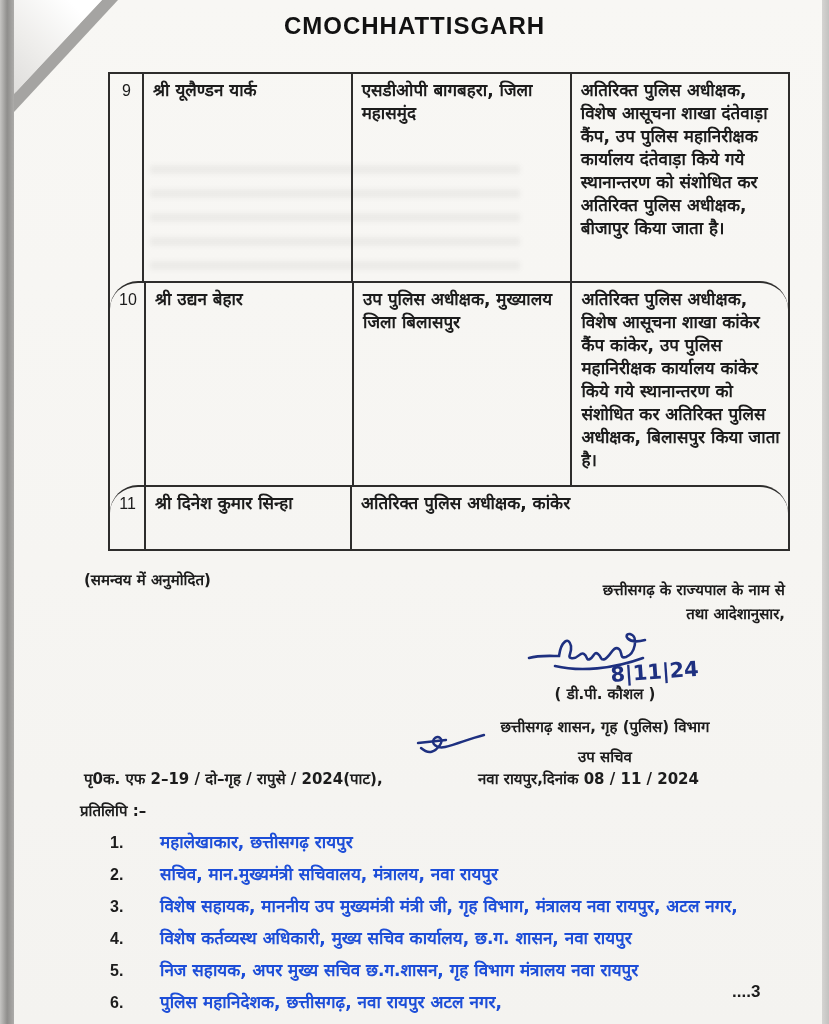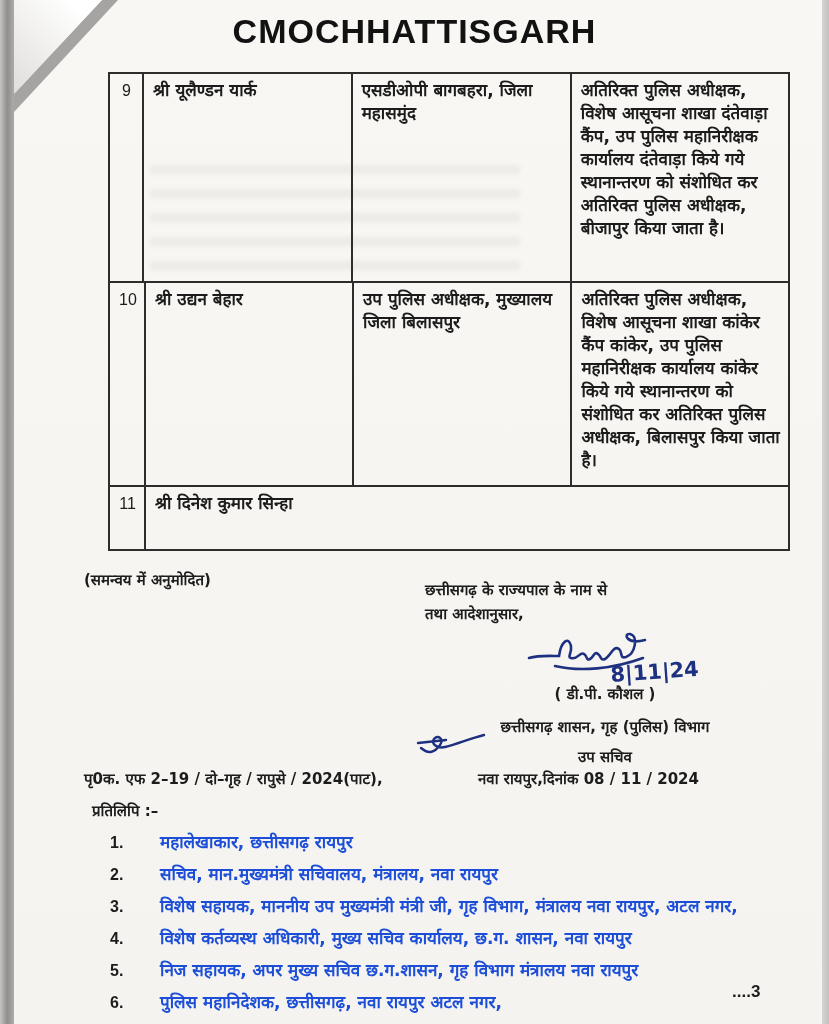--- a/index.html
+++ b/index.html
@@ -20,38 +20,38 @@
     clip-path:polygon(0px 0px,88px 0px,0px 94px);
     background:linear-gradient(225deg,#ffffff 25%,#efeeec 60%,#dbdad8 100%);}
 
   
   .bleed{position:absolute;left:150px;top:150px;width:370px;height:120px;
     background:repeating-linear-gradient(0deg,rgba(70,70,70,0.06) 0 9px,transparent 9px 24px);
     filter:blur(2px);}
 
   .title{position:absolute;left:0;top:12px;width:829px;text-align:center;
     font-family:"Liberation Sans","DejaVu Sans",sans-serif;font-weight:bold;
-    font-size:34px;letter-spacing:1px;color:#121212;}
+    font-size:24px;letter-spacing:1px;color:#121212;}
 
   .tbl{position:absolute;left:108px;top:72px;width:678px;border:2px solid #2e2d2c;color:#1c1c1c;}
   .tr{display:flex;align-items:stretch;}
-  .tr + .tr{border-top:2px solid #2e2d2c;}
+  .tr + .tr{border-top:2px solid #2e2d2c;border-radius:28px;}
   .td{border-left:2px solid #2e2d2c;padding:5px 8px 5px 9px;box-sizing:border-box;
     font-size:17px;line-height:23px;font-weight:bold;}
   .td:first-child{border-left:none;}
   .c-sno{width:34px;text-align:center;font-family:"Liberation Sans","DejaVu Sans",sans-serif;font-weight:normal;font-size:16px;}
   .c-name{width:206px;}
   .c-from{width:245px;margin-left:24px;}
   .c-to{width:244px;}
   .r1{min-height:207px;} .r2{min-height:202px;} .r3{min-height:62px;}
 
   .dev{font-size:15px;font-weight:bold;color:#1c1c1c;line-height:24px;}
   .abs{position:absolute;}
 
-  .sigcol{position:absolute;left:425px;top:578px;width:360px;text-align:left;}
+  .sigcol{position:absolute;left:425px;top:578px;width:360px;text-align:right;}
   .sig-ink{position:absolute;left:525px;top:628px;}
   .ink-scribble{position:absolute;left:416px;top:728px;}
 
   .list{position:absolute;left:110px;top:829px;width:648px;}
   .list-row{display:flex;margin:0 0 5px 0;}
   .list-no{width:50px;flex:0 0 50px;font-family:"Liberation Sans","DejaVu Sans",sans-serif;
     font-weight:bold;font-size:16px;line-height:27px;color:#1c1c1c;}
   .list-text{flex:1;font-size:17px;font-weight:bold;line-height:27px;color:#1d4ed8;}
 
   .pageno{position:absolute;left:732px;top:982px;font-family:"Liberation Sans","DejaVu Sans",sans-serif;
@@ -80,20 +80,21 @@
     </div>
     <div class="tr r2">
       <div class="td c-sno">10</div>
       <div class="td c-name">श्री उद्यन बेहार</div>
       <div class="td c-from">उप पुलिस अधीक्षक, मुख्यालय जिला बिलासपुर</div>
       <div class="td c-to">अतिरिक्त पुलिस अधीक्षक, विशेष आसूचना शाखा कांकेर कैंप कांकेर, उप पुलिस महानिरीक्षक कार्यालय कांकेर किये गये स्थानान्तरण को संशोधित कर  अतिरिक्त पुलिस अधीक्षक, बिलासपुर किया जाता है।</div>
     </div>
     <div class="tr r3">
       <div class="td c-sno">11</div>
       <div class="td c-name">श्री दिनेश कुमार सिन्हा</div>
+      <div class="td c-to">अतिरिक्त पुलिस अधीक्षक, कांकेर</div>
     </div>
   </div>
 
   <div class="abs dev" style="left:84px;top:568px;">(समन्वय में अनुमोदित)</div>
 
   <div class="sigcol">
     <div class="dev">छत्तीसगढ़ के राज्यपाल के नाम से</div>
     <div class="dev">तथा आदेशानुसार,</div>
   </div>
 
@@ -112,21 +113,21 @@
   <svg class="ink-scribble" width="72" height="32" viewBox="0 0 72 32">
     <g fill="none" stroke="#1e3080" stroke-width="2.4" stroke-linecap="round">
       <path d="M5 20 C 13 27 19 24 24 17 C 28 11 22 6 18 11 C 15 15 20 21 29 19 C 42 16 52 11 68 7"></path>
       <path d="M2 15 C 12 14 20 13 30 12"></path>
     </g>
   </svg>
 
   <div class="abs dev" style="left:84px;top:767px;">पृ0क. एफ 2–19 / दो–गृह / रापुसे / 2024(पाट),</div>
   <div class="abs dev" style="left:478px;top:767px;">नवा रायपुर,दिनांक 08 / 11 / 2024</div>
 
-  <div class="abs dev" style="left:92px;top:799px;text-align:center;">प्रतिलिपि :–</div>
+  <div class="abs dev" style="left:80px;top:799px;text-align:center;">प्रतिलिपि :–</div>
 
   <div class="list">
     <div class="list-row">
       <div class="list-no">1.</div>
       <div class="list-text">महालेखाकार, छत्तीसगढ़ रायपुर</div>
     </div>
     <div class="list-row">
       <div class="list-no">2.</div>
       <div class="list-text">सचिव, मान.मुख्यमंत्री सचिवालय, मंत्रालय, नवा रायपुर</div>
     </div>

